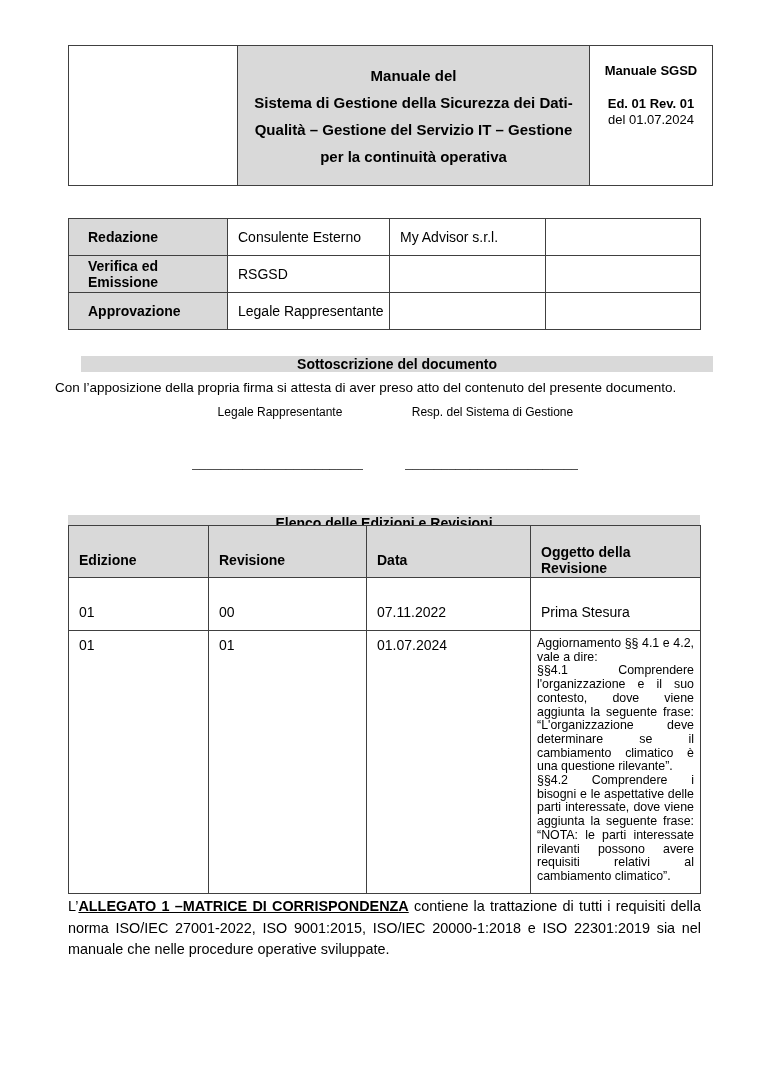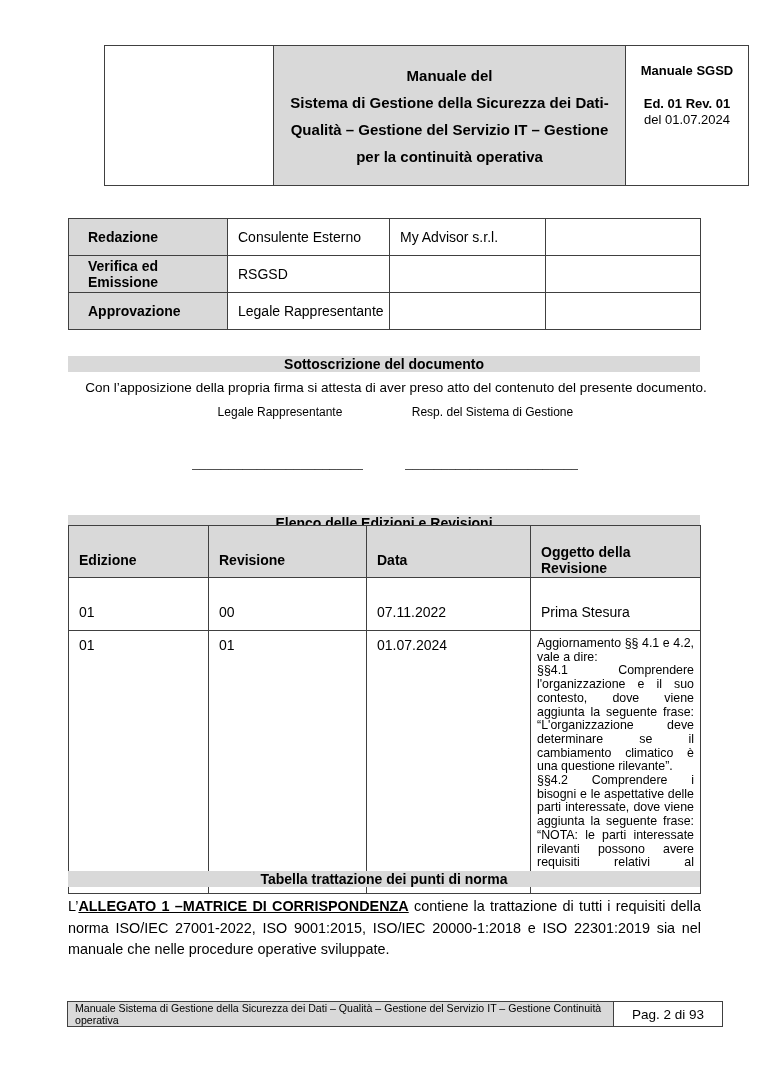--- a/index.html
+++ b/index.html
@@ -17,21 +17,21 @@
     border-collapse: collapse;
     table-layout: fixed;
   }
   table.tbl td {
     border: 1.6px solid #404040;
     overflow: hidden;
   }
   .shade { background: #d9d9d9; }
 
   
-  .header-table { left: 68px; top: 45px; width: 644px; height: 141px; margin-left: 36px; }
+  .header-table { left: 68px; top: 45px; width: 644px; height: 141px; }
   .title-cell {
     font-weight: bold;
     font-size: 15px;
     line-height: 27px;
     text-align: center;
     white-space: pre-line;
     vertical-align: middle;
   }
   .code-cell {
     vertical-align: top;
@@ -58,29 +58,29 @@
     position: absolute;
     left: 68px;
     width: 632px;
     height: 16px;
     background: #d9d9d9;
     font-weight: bold;
     font-size: 14px;
     line-height: 16px;
     text-align: center;
   }
-  .bar-signing   { top: 356px; }
+  .bar-signing   { top: 356px; margin-left: 13px; }
   .bar-revisions { top: 495px; margin-top: 20px; }
   .bar-norma     { top: 871px; }
 
   
   .sign-note {
     position: absolute;
-    left: 80px; top: 380px; width: 632px;
-    text-align: center;
+    left: 55px; top: 380px; width: 632px;
+    text-align: left;
     font-size: 13.5px;
   }
   .sig-role-left  { position: absolute; left: 190px; top: 405px; width: 180px; text-align: center; font-size: 12px; }
   .sig-role-right { position: absolute; left: 400px; top: 405px; width: 185px; text-align: center; font-size: 12px; }
   .sig-line {
     position: absolute;
     top: 455px;
     height: 18px;
     overflow: hidden;
     white-space: nowrap;
@@ -219,29 +219,16 @@
       <td>01</td>
       <td>01</td>
       <td>01.07.2024</td>
       <td class="rev-obj">Aggiornamento §§ 4.1 e 4.2, vale a dire:
 §§4.1 Comprendere l'organizzazione e il suo contesto, dove viene aggiunta la seguente frase: “L'organizzazione deve determinare se il cambiamento climatico è una questione rilevante”.
 §§4.2 Comprendere i bisogni e le aspettative delle parti interessate, dove viene aggiunta la seguente frase: “NOTA: le parti interessate rilevanti possono avere requisiti relativi al cambiamento climatico”.</td>
     </tr>
   </tbody>
     </table>
 
-  <div class="section-bar bar-norma">Tabella trattazione dei punti di norma</div>
   <div class="norma-para"><span>L’</span><span class="norma-emphasis">ALLEGATO 1 –MATRICE DI CORRISPONDENZA</span><span> contiene la trattazione di tutti i requisiti della norma ISO/IEC 27001-2022, ISO 9001:2015, ISO/IEC 20000-1:2018 e ISO 22301:2019  sia nel manuale che nelle procedure operative sviluppate.</span></div>
 
-  <table class="tbl footer-table">
-    <colgroup>
-        <col style="width:546px">
-        <col style="width:109px">
-      </colgroup>
-    <tbody>
-        <tr>
-      <td class="footer-title-cell shade">Manuale Sistema di Gestione della Sicurezza dei Dati – Qualità – Gestione del Servizio IT – Gestione Continuità operativa</td>
-      <td class="footer-page-cell">Pag. 2 di 93</td>
-    </tr>
-  </tbody>
-    </table>
 
 </div>
 
 </body></html>

